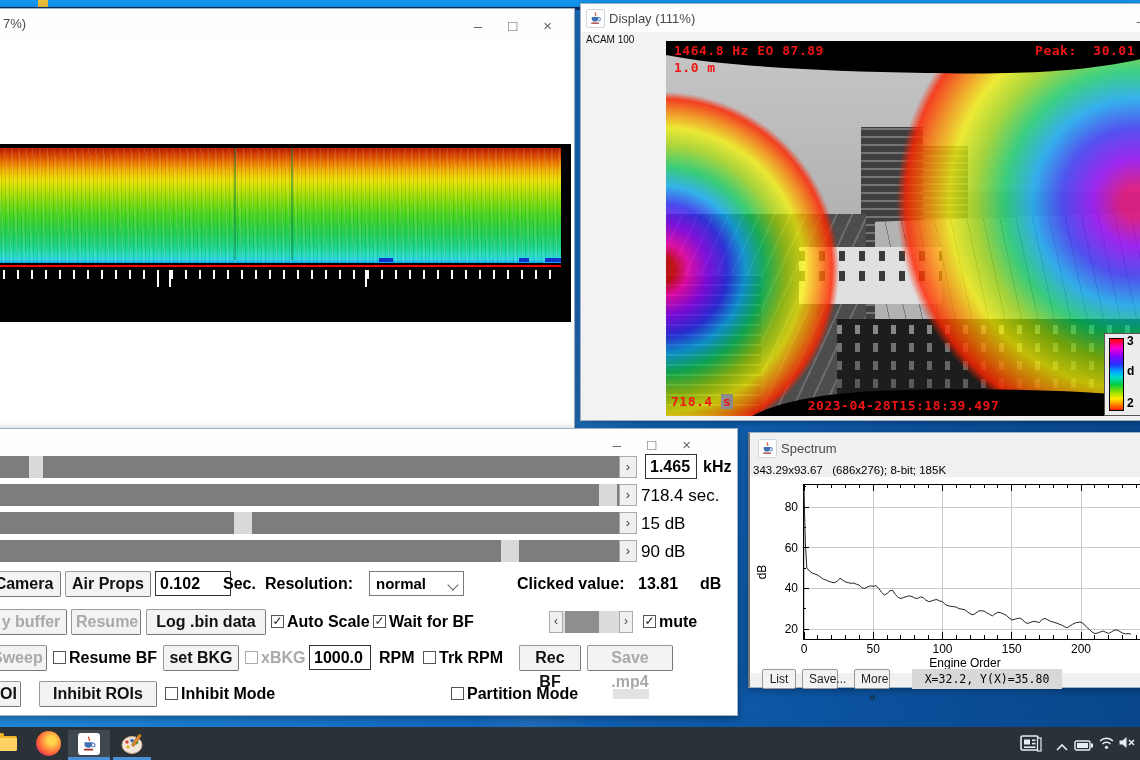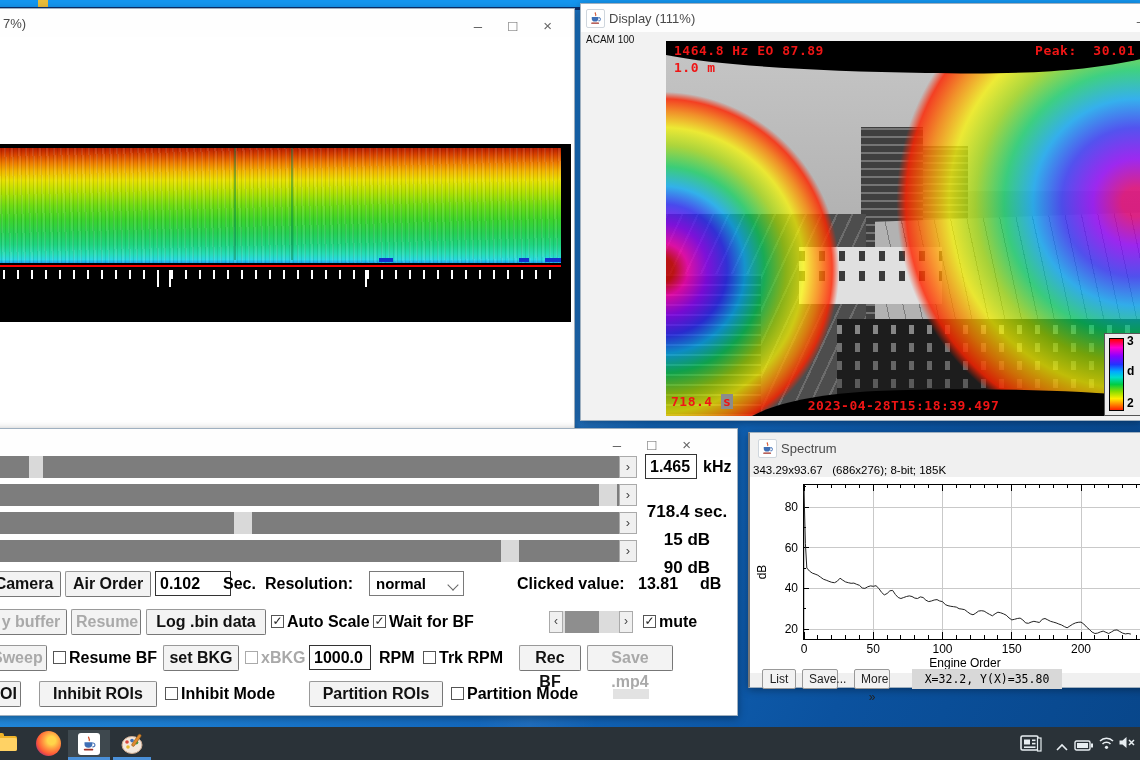--- a/index.html
+++ b/index.html
@@ -99,22 +99,22 @@
   #colorbar .cb-lab{position:absolute;left:22px;font-weight:bold;font-size:12px;color:#000;}
 
   
   #win-ctrl{left:-40px;top:428px;width:776px;height:286px;}
   #win-ctrl .win-controls{right:46px;top:7px;}
   .slider-row{position:absolute;height:22px;}
   .slider-track{position:absolute;left:0;top:0;width:658px;height:22px;background:#7d7d7d;}
   .slider-thumb{position:absolute;top:0;height:22px;background:#d9d9d9;}
   .slider-btn{position:absolute;left:658px;top:0;width:18px;height:22px;background:#f0f0f0;
      border:1px solid #aaa;font-size:13px;color:#444;text-align:center;line-height:20px;box-sizing:border-box;}
-  .slider-val{position:absolute;left:680px;top:16px;width:92px;text-align:center;
-     font-weight:bold;font-size:17px;color:#000;line-height:24px;}
+  .slider-val{position:absolute;left:680px;top:0;width:92px;text-align:left;
+     font-weight:normal;font-size:17px;color:#000;line-height:24px;}
   .val-box{position:absolute;background:#fff;border:1px solid #333;font-weight:bold;
      font-size:16px;color:#000;padding:1px 4px;box-sizing:border-box;height:25px;line-height:21px;}
   .btn{position:absolute;height:26px;background:#f3f3f3;border:1px solid #999;
      border-right-color:#777;border-bottom-color:#777;border-radius:2px;
      font-weight:bold;font-size:16px;color:#111;text-align:center;line-height:24px;
      box-sizing:border-box;padding:0 4px;font-family:"Liberation Sans",sans-serif;}
   .btn.disabled{color:#a9a9a9;}
   .lab{position:absolute;font-weight:bold;font-size:16px;color:#000;line-height:26px;}
   .lab.disabled{color:#a9a9a9;}
   .cb{position:absolute;width:13px;height:13px;border:1px solid #555;background:#fff;
@@ -268,21 +268,21 @@
     <span class="slider-val">15 dB</span>
   </div>
   <div class="slider-row" style="left:0;top:111px;width:776px;">
     <div class="slider-track"></div>
     <div class="slider-thumb" style="left:540px;width:18px;"></div>
     <div class="slider-btn">›</div>
     <span class="slider-val">90 dB</span>
   </div>
 
   <div class="btn" style="left:26px;top:142px;width:74px;">Camera</div>
-  <div class="btn" style="left:104px;top:142px;width:86px;">Air Order</div>
+  <div class="btn" style="left:104px;top:142px;width:86px;">Air Props</div>
   <span class="val-box" style="left:194px;top:142px;width:76px;">0.102</span>
   <span class="lab" style="left:262px;top:142px;">Sec.</span>
   <span class="lab" style="left:304px;top:142px;">Resolution:</span>
   <div class="select" style="left:408px;top:142px;width:95px;">
     <span>normal</span>
     <span class="dd-arrow"></span>
   </div>
   <span class="lab" style="left:556px;top:142px;">Clicked value:</span>
   <span class="lab" style="left:677px;top:142px;">13.81</span>
   <span class="lab" style="left:739px;top:142px;">dB</span>
@@ -312,21 +312,20 @@
   <span class="lab" style="left:418px;top:216px;">RPM</span>
   <span class="cb" style="left:462px;top:222px;"></span>
   <span class="lab" style="left:478px;top:216px;">Trk RPM</span>
   <div class="btn" style="left:558px;top:216px;width:62px;">Rec BF</div>
   <div class="btn disabled" style="left:626px;top:216px;width:86px;">Save .mp4</div>
 
   <div class="btn" style="left:34px;top:252px;width:26px;">OI</div>
   <div class="btn" style="left:78px;top:252px;width:118px;">Inhibit ROIs</div>
   <span class="cb" style="left:204px;top:258px;"></span>
   <span class="lab" style="left:220px;top:252px;">Inhibit Mode</span>
-  <div class="btn" style="left:348px;top:252px;width:134px;">Partition ROIs</div>
   <span class="cb" style="left:490px;top:258px;"></span>
   <span class="lab" style="left:506px;top:252px;">Partition Mode</span>
   <div id="gray-blob" class="abs"></div>
 </div>
 
 <div id="win-spectrum" class="abs window">
   <div class="titlebar" style="background:#f0f0f0;"></div>
   <span class="java-ico abs">
     <svg width="15" height="15" viewBox="0 0 16 16" style="margin:1px;">
       <path d="M8 1.5 C6.5 2.5 9.5 3.5 8 5.3" stroke="#d4502a" fill="none" stroke-width="1.2"></path>

